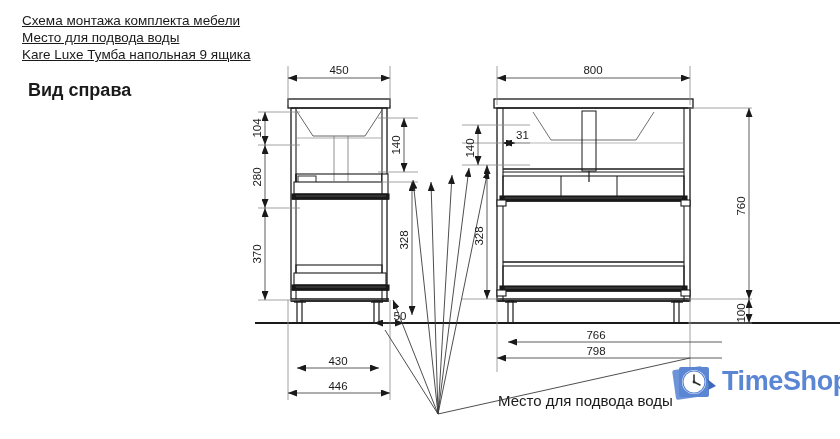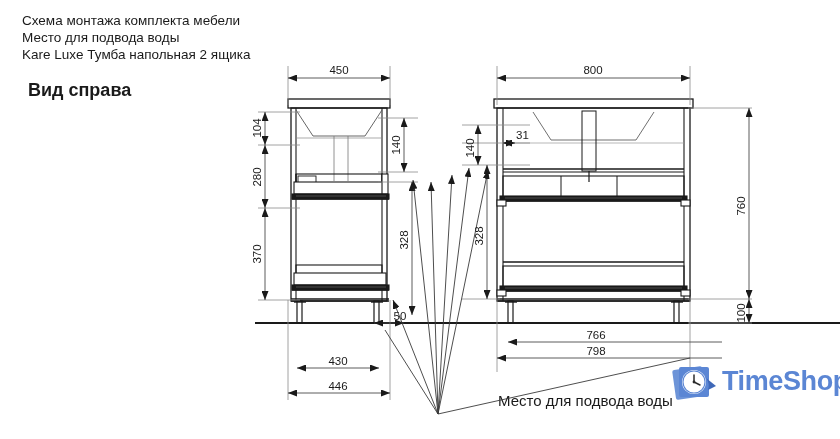--- a/index.html
+++ b/index.html
@@ -1,37 +1,37 @@
 <!DOCTYPE html>
 <html><head>
 <meta charset="utf-8">
 <style>
   html,body{margin:0;padding:0;background:#ffffff;}
   body{width:840px;height:439px;position:relative;overflow:hidden;
        font-family:"Liberation Sans","DejaVu Sans",sans-serif;color:#1a1a1a;}
   .wrap{position:absolute;inset:0;}
   .title-block{position:absolute;left:22px;top:12px;font-size:13.5px;line-height:17px;}
-  .title-block div{white-space:nowrap;}
+  .title-block div{white-space:nowrap;text-decoration:underline;}
   .view-label{position:absolute;left:28px;top:80px;font-size:18px;font-weight:bold;}
   .bottom-note{position:absolute;left:498px;top:392px;font-size:15px;white-space:nowrap;}
   svg.draw{position:absolute;left:0;top:0;width:840px;height:439px;}
   .logo{position:absolute;left:672px;top:364px;width:160px;height:42px;}
   .logo-text{position:absolute;left:722px;top:366px;font-size:27px;font-weight:bold;
              color:#5b86d4;letter-spacing:-0.4px;font-family:"Liberation Sans",sans-serif;}
   .dimtext{font-size:11.5px;font-family:"Liberation Sans",sans-serif;fill:#1a1a1a;}
 </style>
 </head>
 <body>
 
 <div class="wrap">
 
   <div class="title-block">
     <div>Схема монтажа комплекта мебели</div>
     <div>Место для подвода воды</div>
-    <div>Kare Luxe Тумба напольная 2 ящика</div>
+    <div>Kare Luxe Тумба напольная 9 ящика</div>
   </div>
 
   <div class="view-label">Вид справа</div>
 
   <div class="bottom-note">Место для подвода воды</div>
 
   <svg class="draw" viewBox="0 0 840 439">
     <defs>
       <marker id="ah" markerWidth="9" markerHeight="7" refX="9" refY="3.5" orient="auto" markerUnits="userSpaceOnUse">
         <path d="M0,0 L9,3.5 L0,7 z" fill="#1a1a1a"></path>

